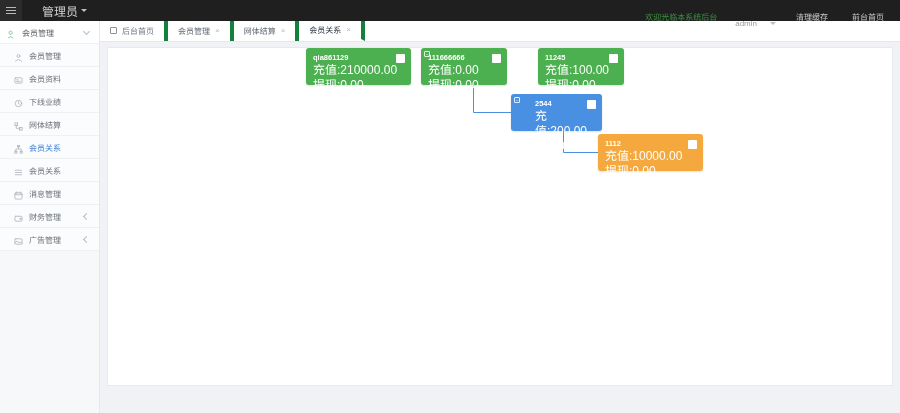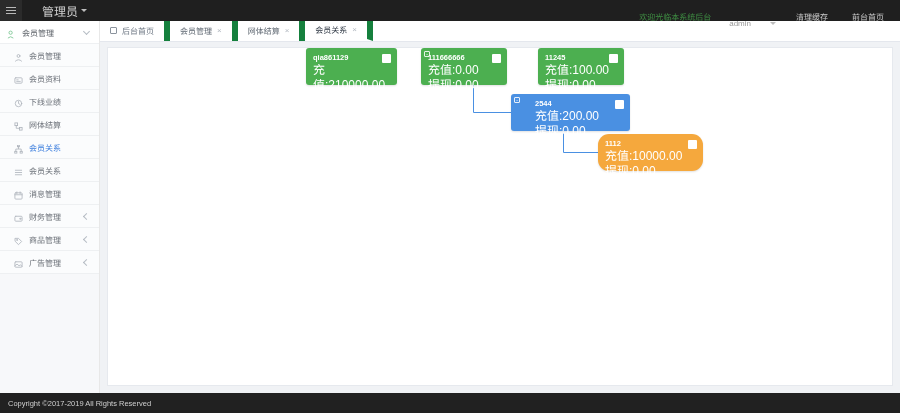--- a/index.html
+++ b/index.html
@@ -43,21 +43,21 @@
   .topbar-right {
     margin-left: auto; display: flex; align-items: flex-end;
     height: 34px; padding-right: 4px;
   }
   .tr-link {
     color: #3f8f43; font-size: 8px; padding: 0 10px;
     cursor: pointer; white-space: nowrap; line-height: 21px;
   }
   .tr-user {
     color: #9a9a9a; font-size: 8px; padding: 0 8px;
-    cursor: pointer; display: flex; align-items: center; gap: 19px;
+    cursor: pointer; display: flex; align-items: center; gap: 13px;
   }
   .tr-plain {
     color: #cdcdcd; font-size: 8px; padding: 0 12px;
     cursor: pointer; white-space: nowrap; line-height: 21px;
   }
 
   
   .sidebar {
     position: absolute; top: 21px; left: 0;
     width: 100px; height: 392px;
@@ -93,21 +93,21 @@
   .tabbar {
     position: absolute; top: 21px; left: 100px;
     width: 800px; height: 21px;
     background: #ffffff;
     border-bottom: 1px solid #e4e7ed;
     display: flex; align-items: flex-end; z-index: 15;
   }
   .tab {
     height: 21px; display: flex; align-items: center; gap: 5px;
     padding: 0 10px; font-size: 8px; color: #5d6670;
-    border-right: 6px solid #15803d; cursor: pointer;
+    border-right: 4px solid #15803d; cursor: pointer;
     background: #ffffff; white-space: nowrap;
   }
   .tab.home { color: #6a7480; }
   .tab.active {
     color: #2b3440; background: #ffffff;
     border-bottom: 2px solid #ffffff;
   }
   .tab .x {
     font-size: 8px; color: #b3b9c1; cursor: pointer; line-height: 1;
   }
@@ -263,28 +263,20 @@
         <div class="side-item">
           <span class="ico"><svg viewBox="0 0 10 10" fill="none" stroke="#8d95a0" stroke-width="0.9" stroke-linecap="round">
               <rect x="1" y="2.5" width="8" height="5.5" rx="1"></rect>
               <circle cx="7" cy="5.3" r=".7"></circle>
             </svg></span>
           <span class="lbl">财务管理</span>
           <span class="chev left"></span>
         </div>
         <div class="side-item">
           <span class="ico"><svg viewBox="0 0 10 10" fill="none" stroke="#8d95a0" stroke-width="0.9" stroke-linecap="round">
-              <path d="M1.5 1.5h3.5L8.5 5 5 8.5 1.5 5z"></path>
-              <circle cx="3.3" cy="3.3" r=".5"></circle>
-            </svg></span>
-          <span class="lbl">商品管理</span>
-          <span class="chev left"></span>
-        </div>
-        <div class="side-item">
-          <span class="ico"><svg viewBox="0 0 10 10" fill="none" stroke="#8d95a0" stroke-width="0.9" stroke-linecap="round">
               <rect x="1" y="2" width="8" height="6" rx="1"></rect>
               <path d="M1 6.4 3.4 4.6 5.6 6.4 7 5.4 9 7"></path>
             </svg></span>
           <span class="lbl">广告管理</span>
           <span class="chev left"></span>
         </div>
       </div>
   </div>
 
   <div class="tabbar" id="tabbar">
@@ -305,52 +297,49 @@
         <span class="x">×</span>
       </div>
     </div>
 
   <div class="content">
     <div class="canvas" id="canvas">
       <svg class="links" id="links">
           <path d="M365.5 37 V64.5 H403" fill="none" stroke="#4A90E2" stroke-width="1"></path>
           <path d="M455.5 83 V104.5 H490" fill="none" stroke="#4A90E2" stroke-width="1"></path>
         </svg>
-    <div class="node" style="left: 198px; top: 0px; width: 91px; height: 37px; background: rgb(76, 175, 80);">
+    <div class="node" style="left: 198px; top: 0px; width: 105px; height: 37px; background: rgb(76, 175, 80);">
           <div class="ttl">qia861129</div>
           <div class="row">充值:210000.00</div>
           <div class="row">提现:0.00</div>
           <span class="chk"></span>
         </div>
         <div class="node" style="left: 313px; top: 0px; width: 86px; height: 37px; background: rgb(76, 175, 80);">
           <span class="expander">-</span>
           <div class="ttl">111666666</div>
           <div class="row">充值:0.00</div>
           <div class="row">提现:0.00</div>
           <span class="chk"></span>
         </div>
         <div class="node" style="left: 430px; top: 0px; width: 86px; height: 37px; background: rgb(76, 175, 80);">
           <div class="ttl">11245</div>
           <div class="row">充值:100.00</div>
           <div class="row">提现:0.00</div>
           <span class="chk"></span>
         </div>
-        <div class="node" style="left: 403px; top: 46px; width: 119px; height: 37px; background: rgb(74, 144, 226); padding-left: 24px;">
+        <div class="node" style="left: 403px; top: 46px; width: 91px; height: 37px; background: rgb(74, 144, 226); padding-left: 24px;">
           <span class="expander">-</span>
           <div class="ttl">2544</div>
           <div class="row">充值:200.00</div>
           <div class="row">提现:0.00</div>
           <span class="chk"></span>
         </div>
-        <div class="node" style="left: 490px; top: 86px; width: 105px; height: 37px; background: rgb(245, 168, 61); border-radius: 11px;">
+        <div class="node" style="left: 490px; top: 86px; width: 105px; height: 37px; background: rgb(245, 168, 61);">
           <div class="ttl">1112</div>
           <div class="row">充值:10000.00</div>
           <div class="row">提现:0.00</div>
           <span class="chk"></span>
         </div>
       </div>
   </div>
 
-  <div class="footer">
-    <span>Copyright ©2017-2019 All Rights Reserved</span>
-  </div>
 
 </div>
 
 </body></html>

